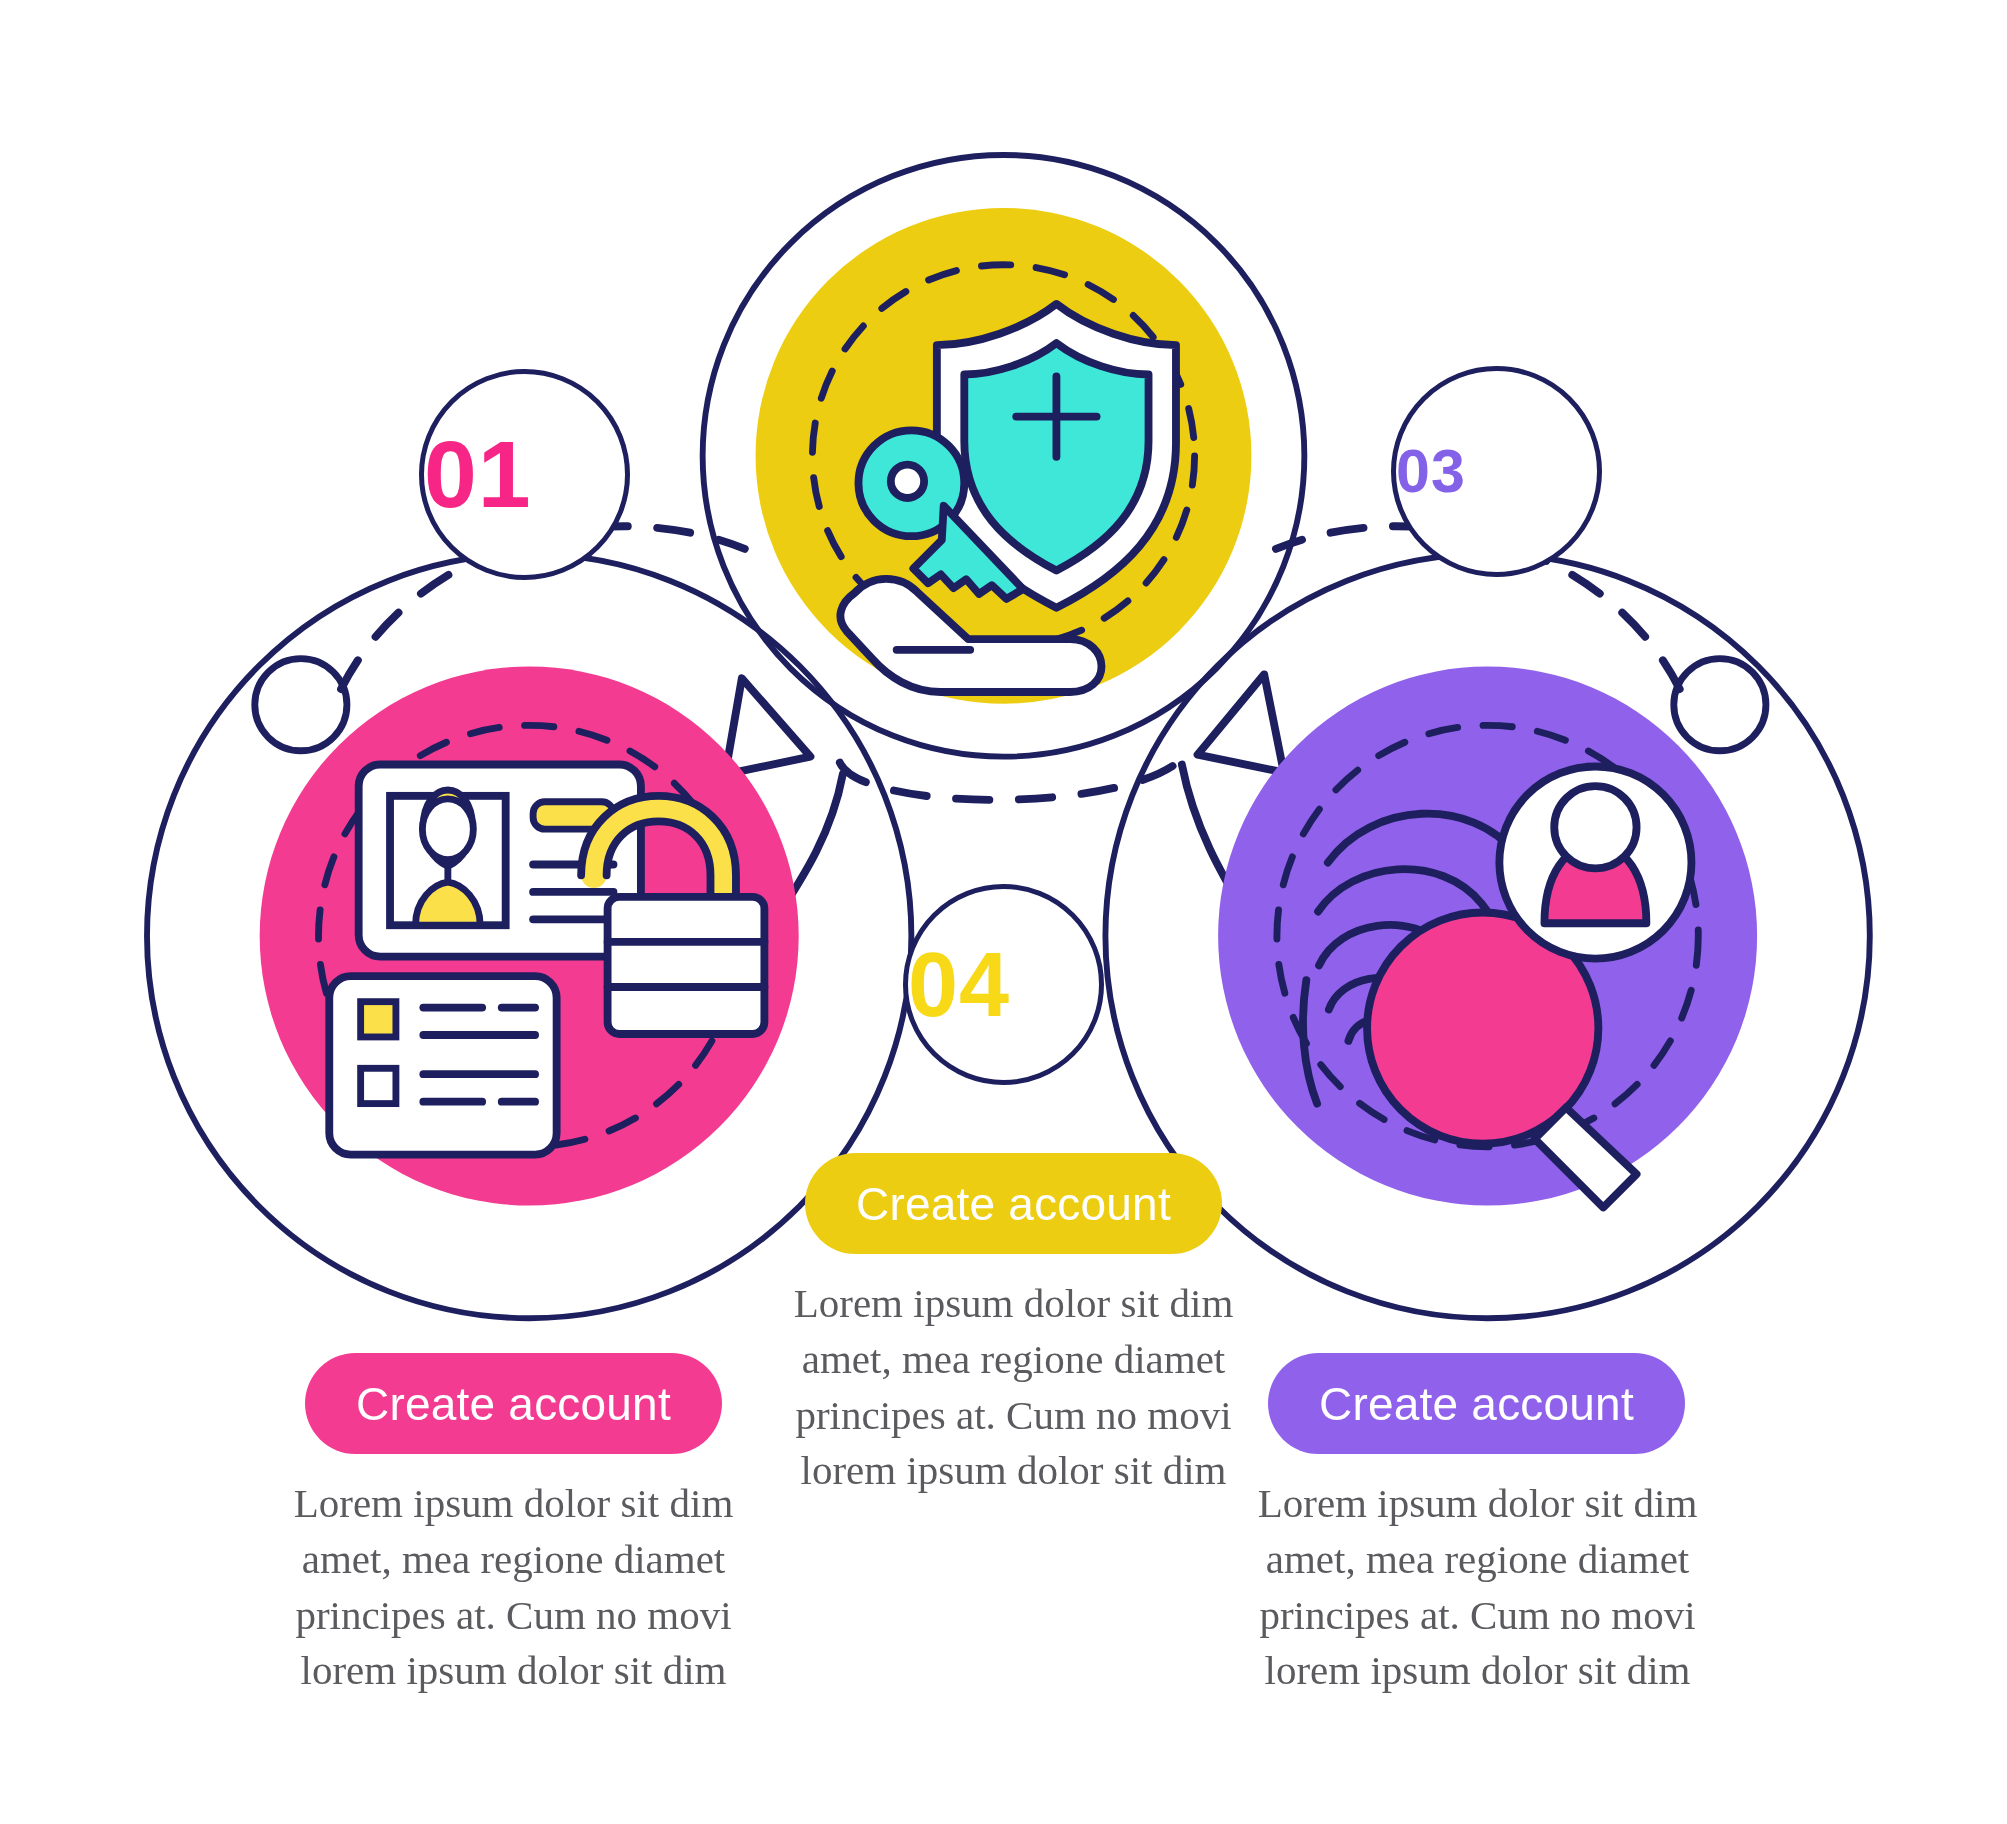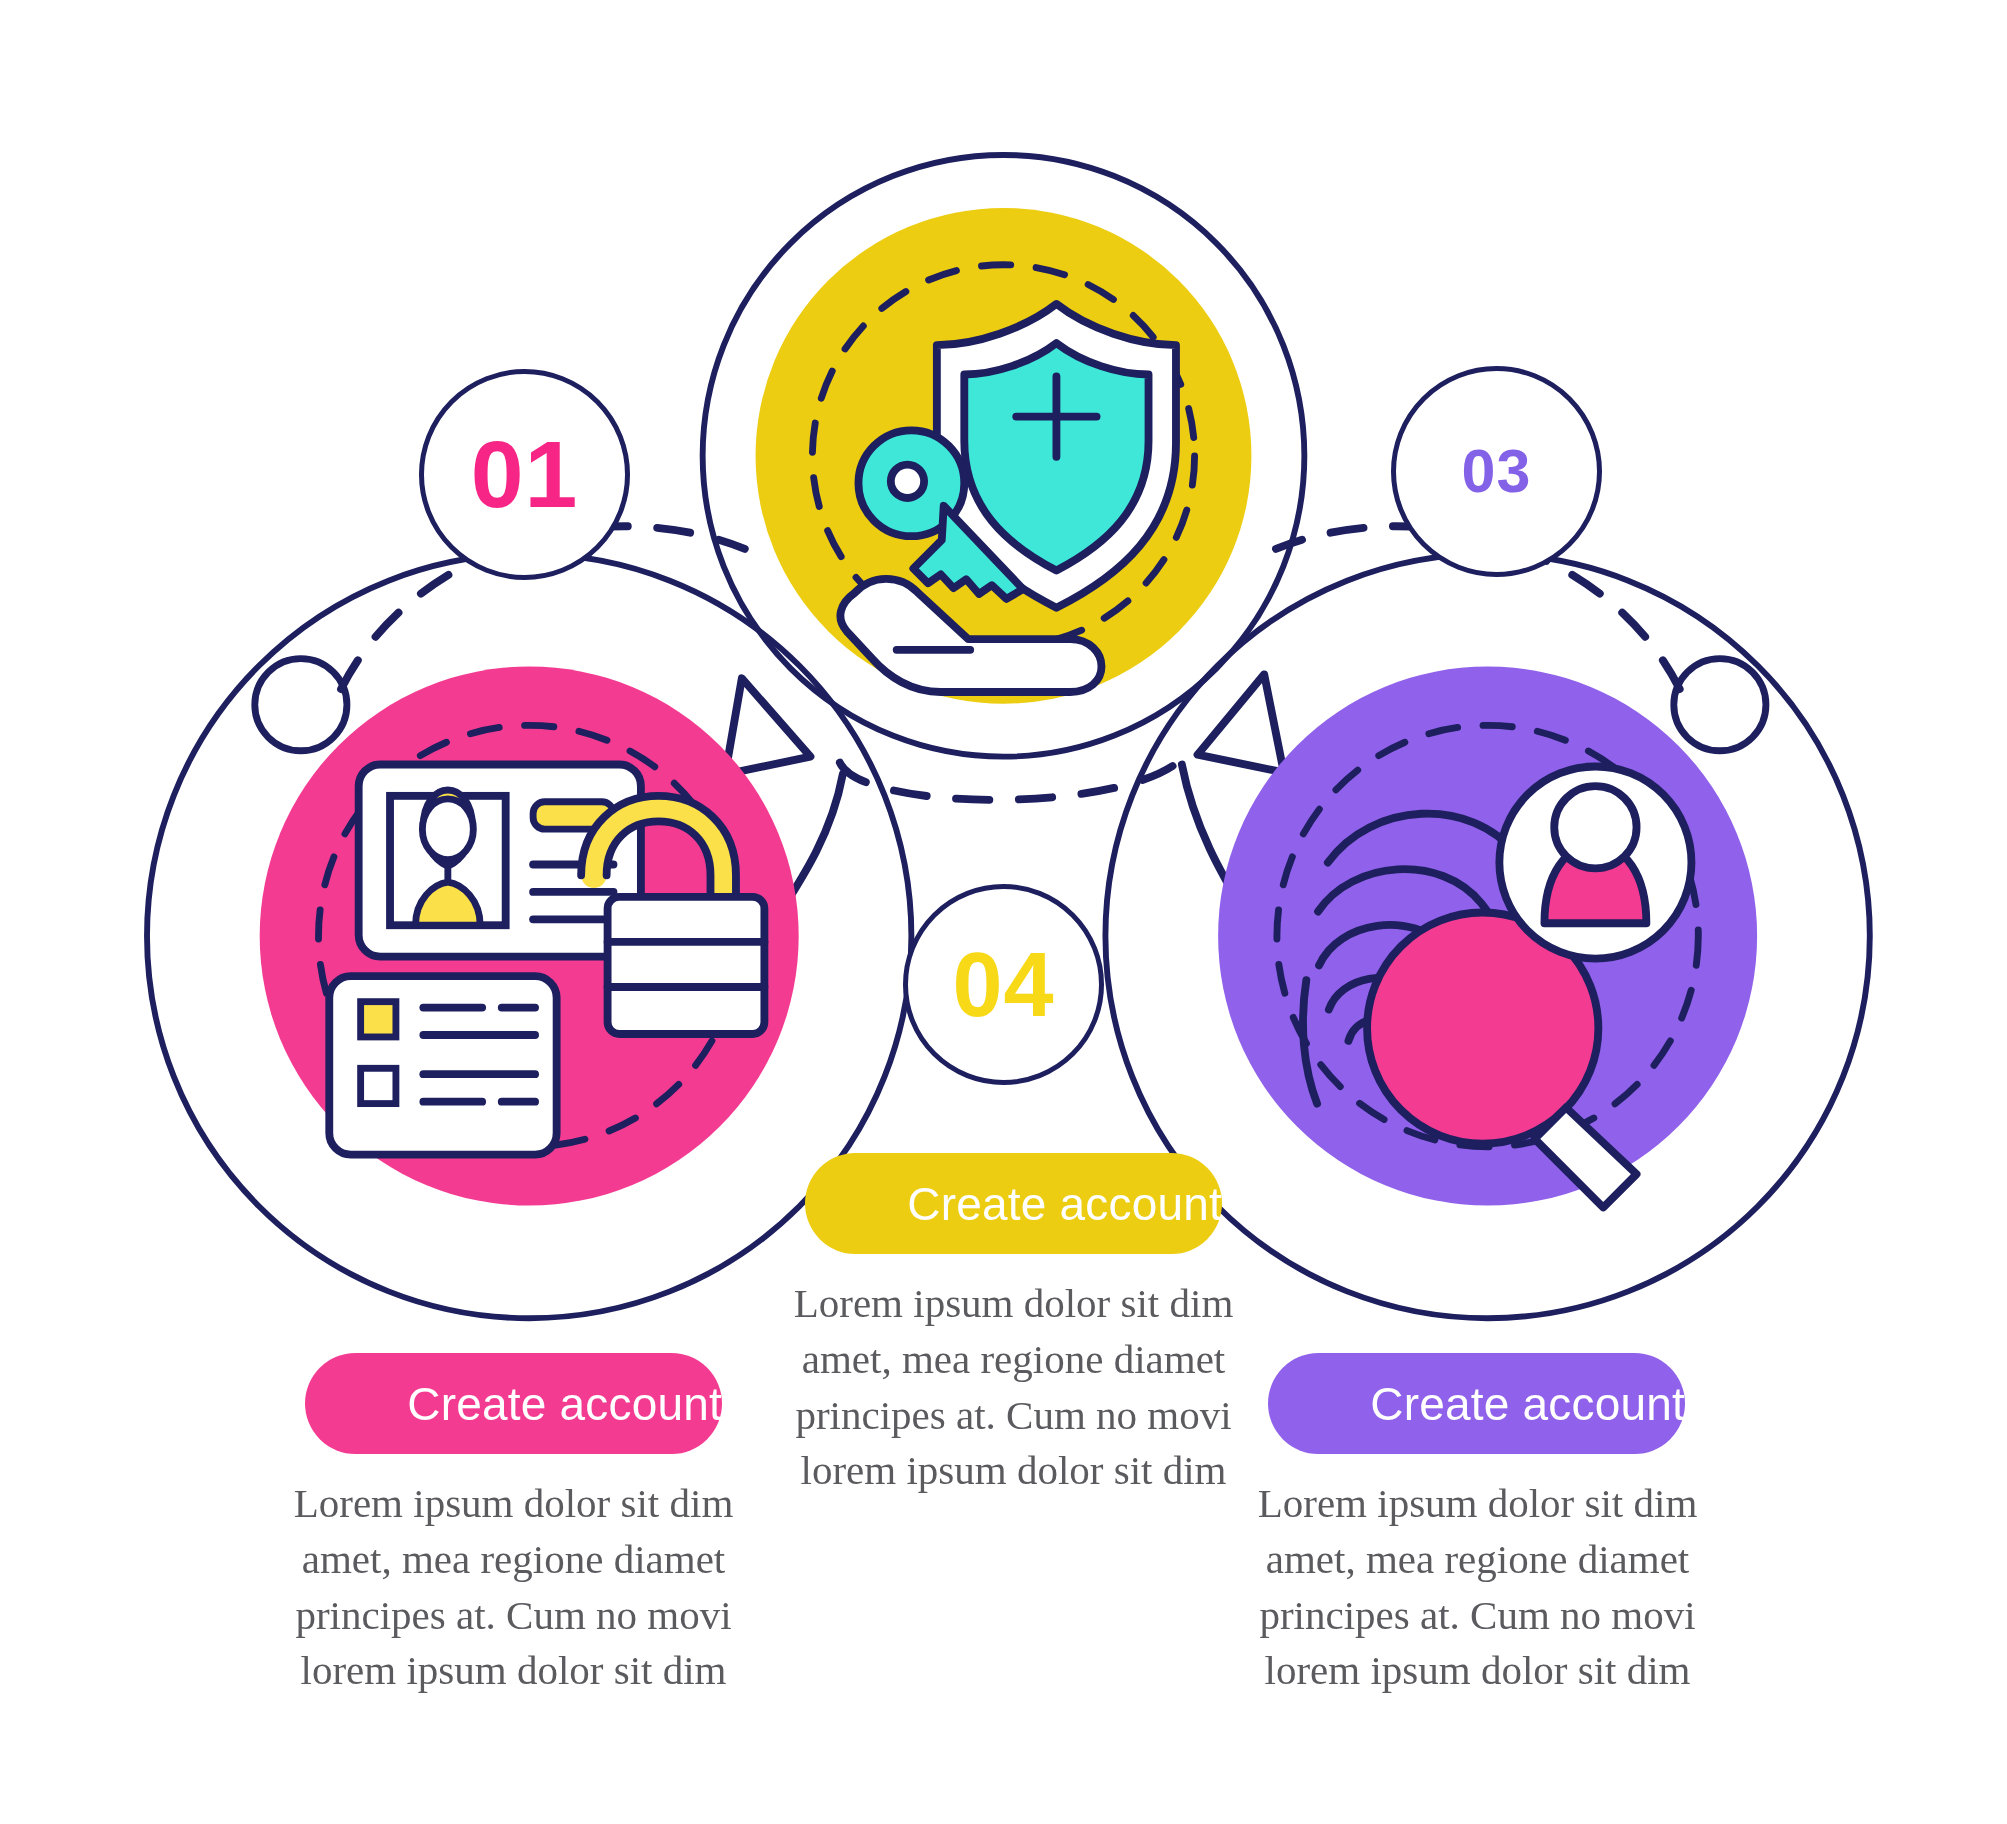--- a/index.html
+++ b/index.html
@@ -25,21 +25,21 @@
     height: 1824px;
   }
   
   .badge {
     position: absolute;
     border-radius: 50%;
     background: #ffffff;
     border: 5.9px solid #1d1f5e;
     display: flex;
     align-items: center;
-    justify-content: center;
+    justify-content: flex-start;
     box-sizing: border-box;
   }
   .badge span {
     font-family: "Liberation Sans", sans-serif;
     font-weight: bold;
     letter-spacing: 1px;
     line-height: 1;
   }
   #badge-01 { left: 419px; top: 369px; width: 211px; height: 211px; }
   #badge-01 span { font-size: 95px; color: #f72585; }
@@ -47,21 +47,21 @@
   #badge-02 span { font-size: 90px; color: #f7d917; }
   #badge-03 { left: 1391px; top: 366px; width: 211px; height: 211px; }
   #badge-03 span { font-size: 61px; color: #8462e8; }
 
   
   .pill {
     position: absolute;
     border-radius: 979px;
     display: flex;
     align-items: center;
-    justify-content: flex-end;
+    justify-content: center;
     box-sizing: border-box;
   }
   .pill span {
     color: #ffffff;
     font-size: 46px;
     font-weight: 400;
     font-family: "Liberation Sans", sans-serif;
     letter-spacing: 0.2px;
     white-space: nowrap;
   }

